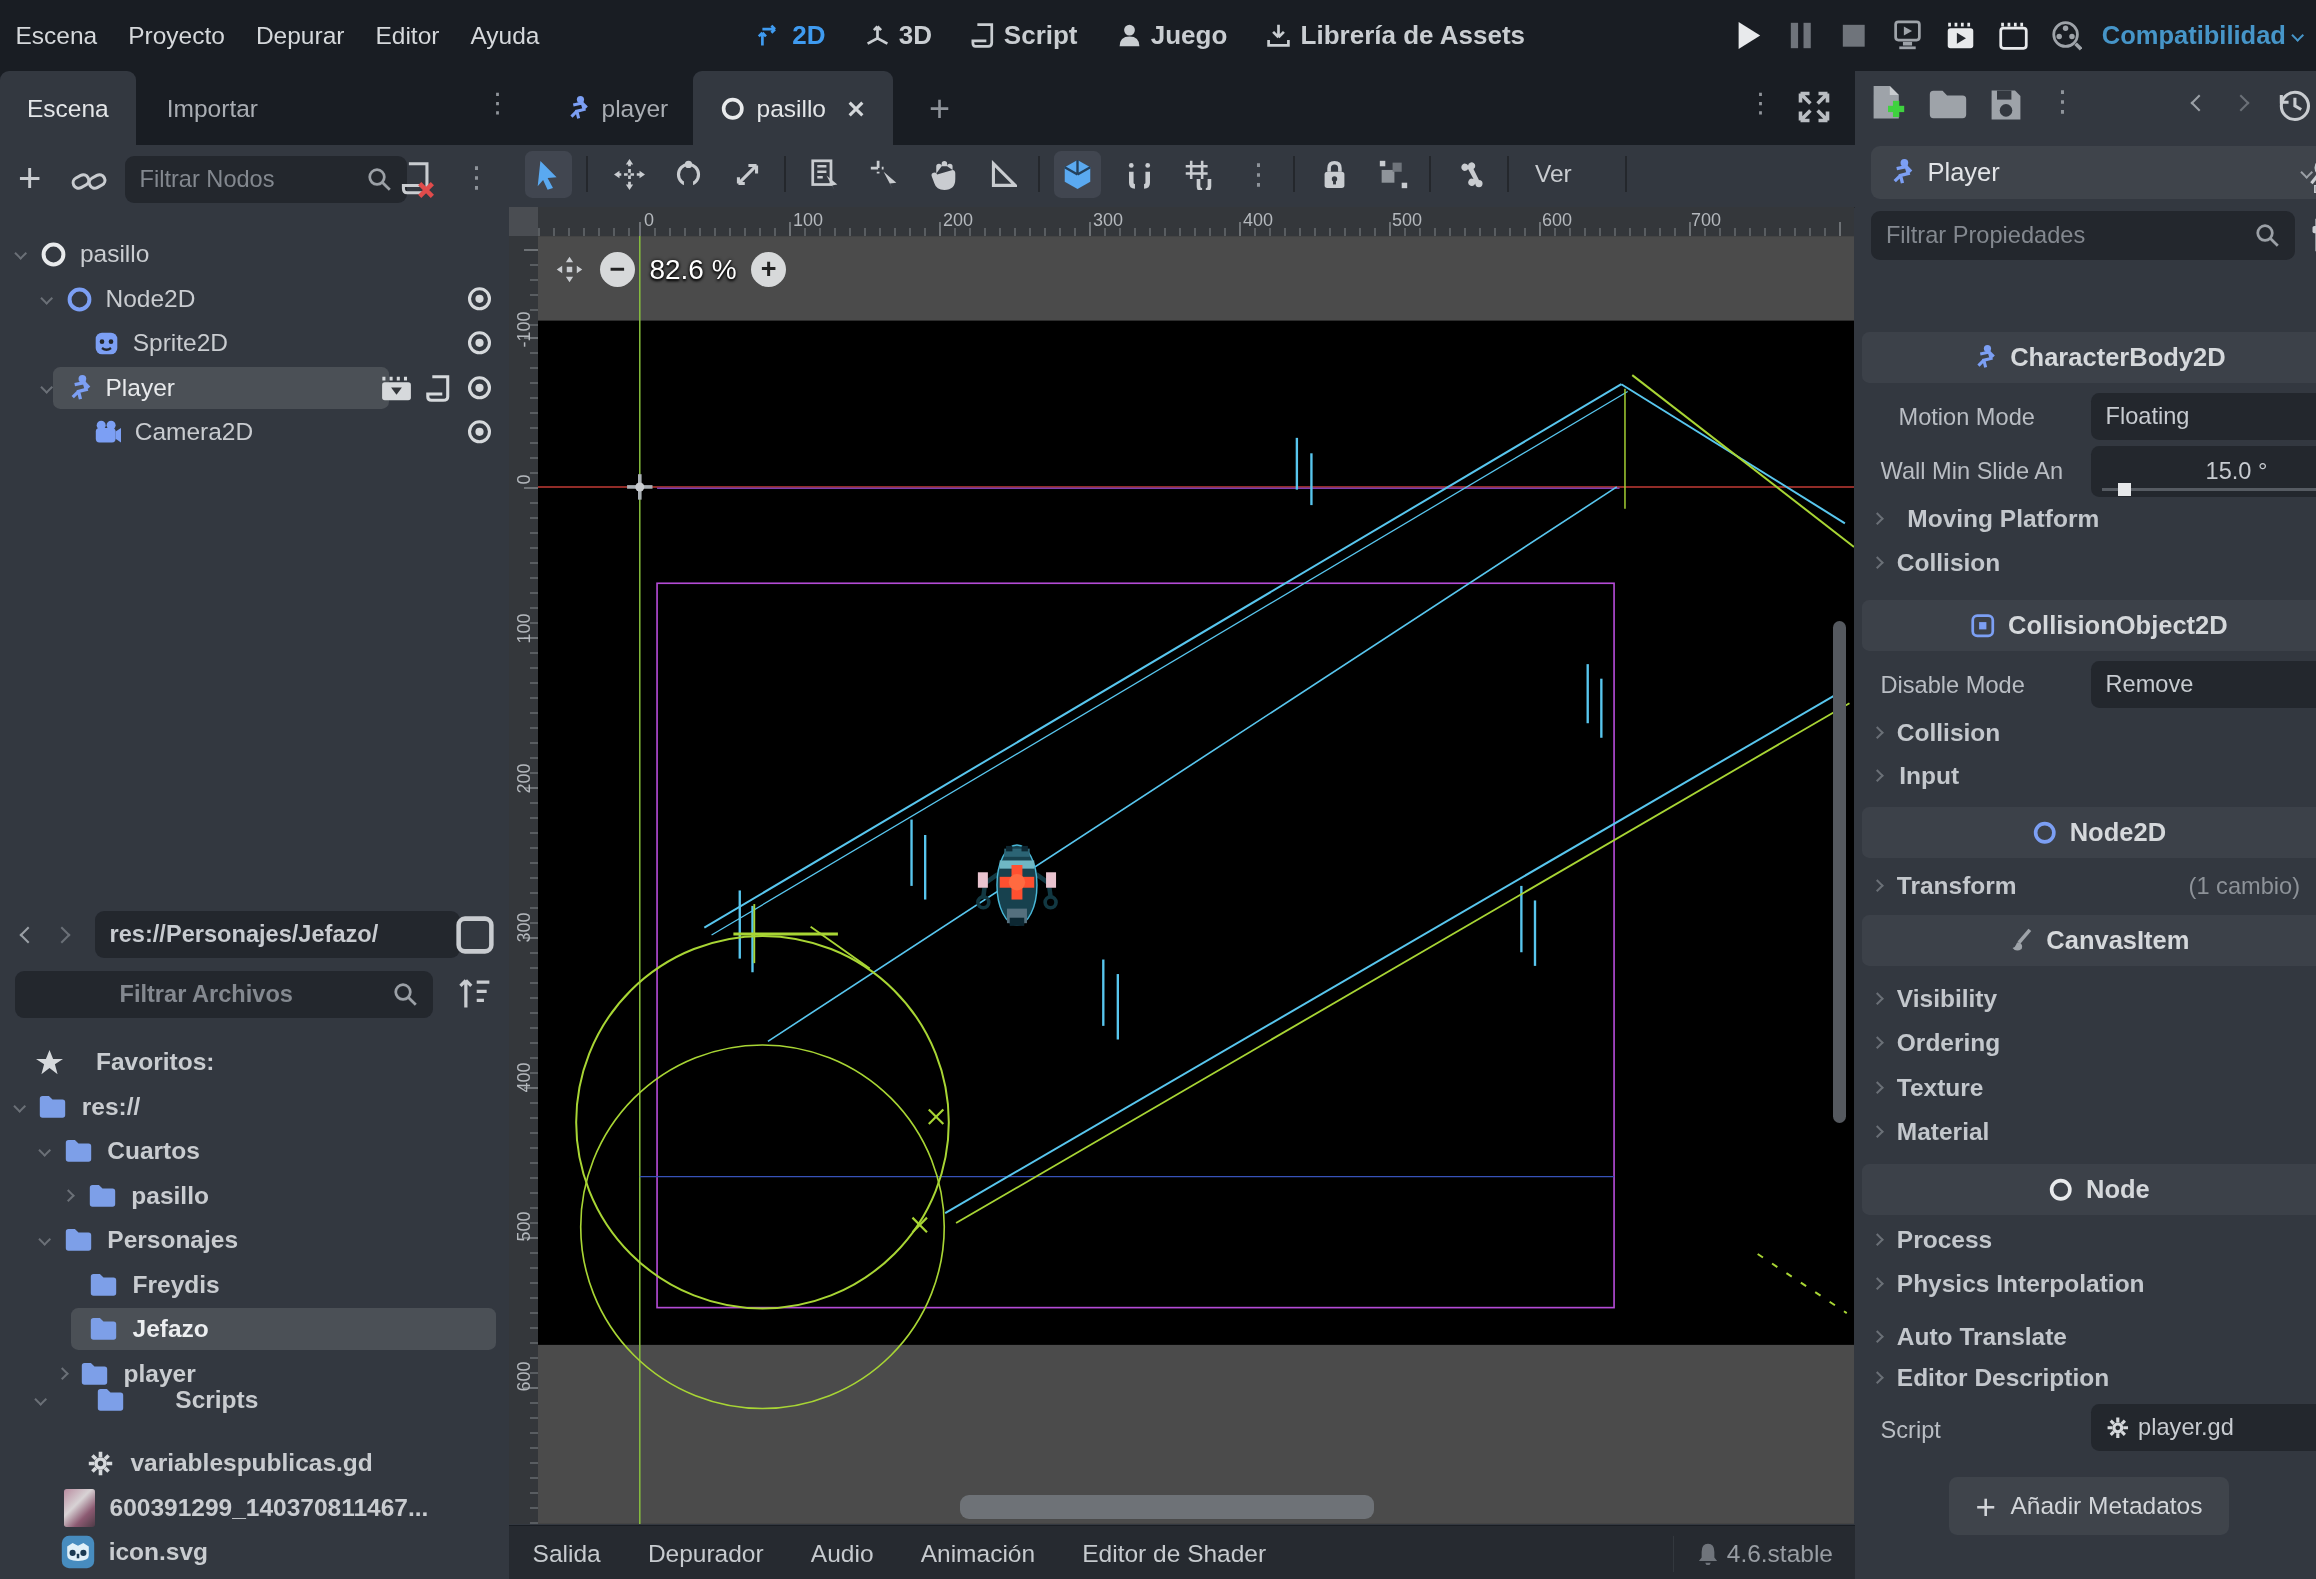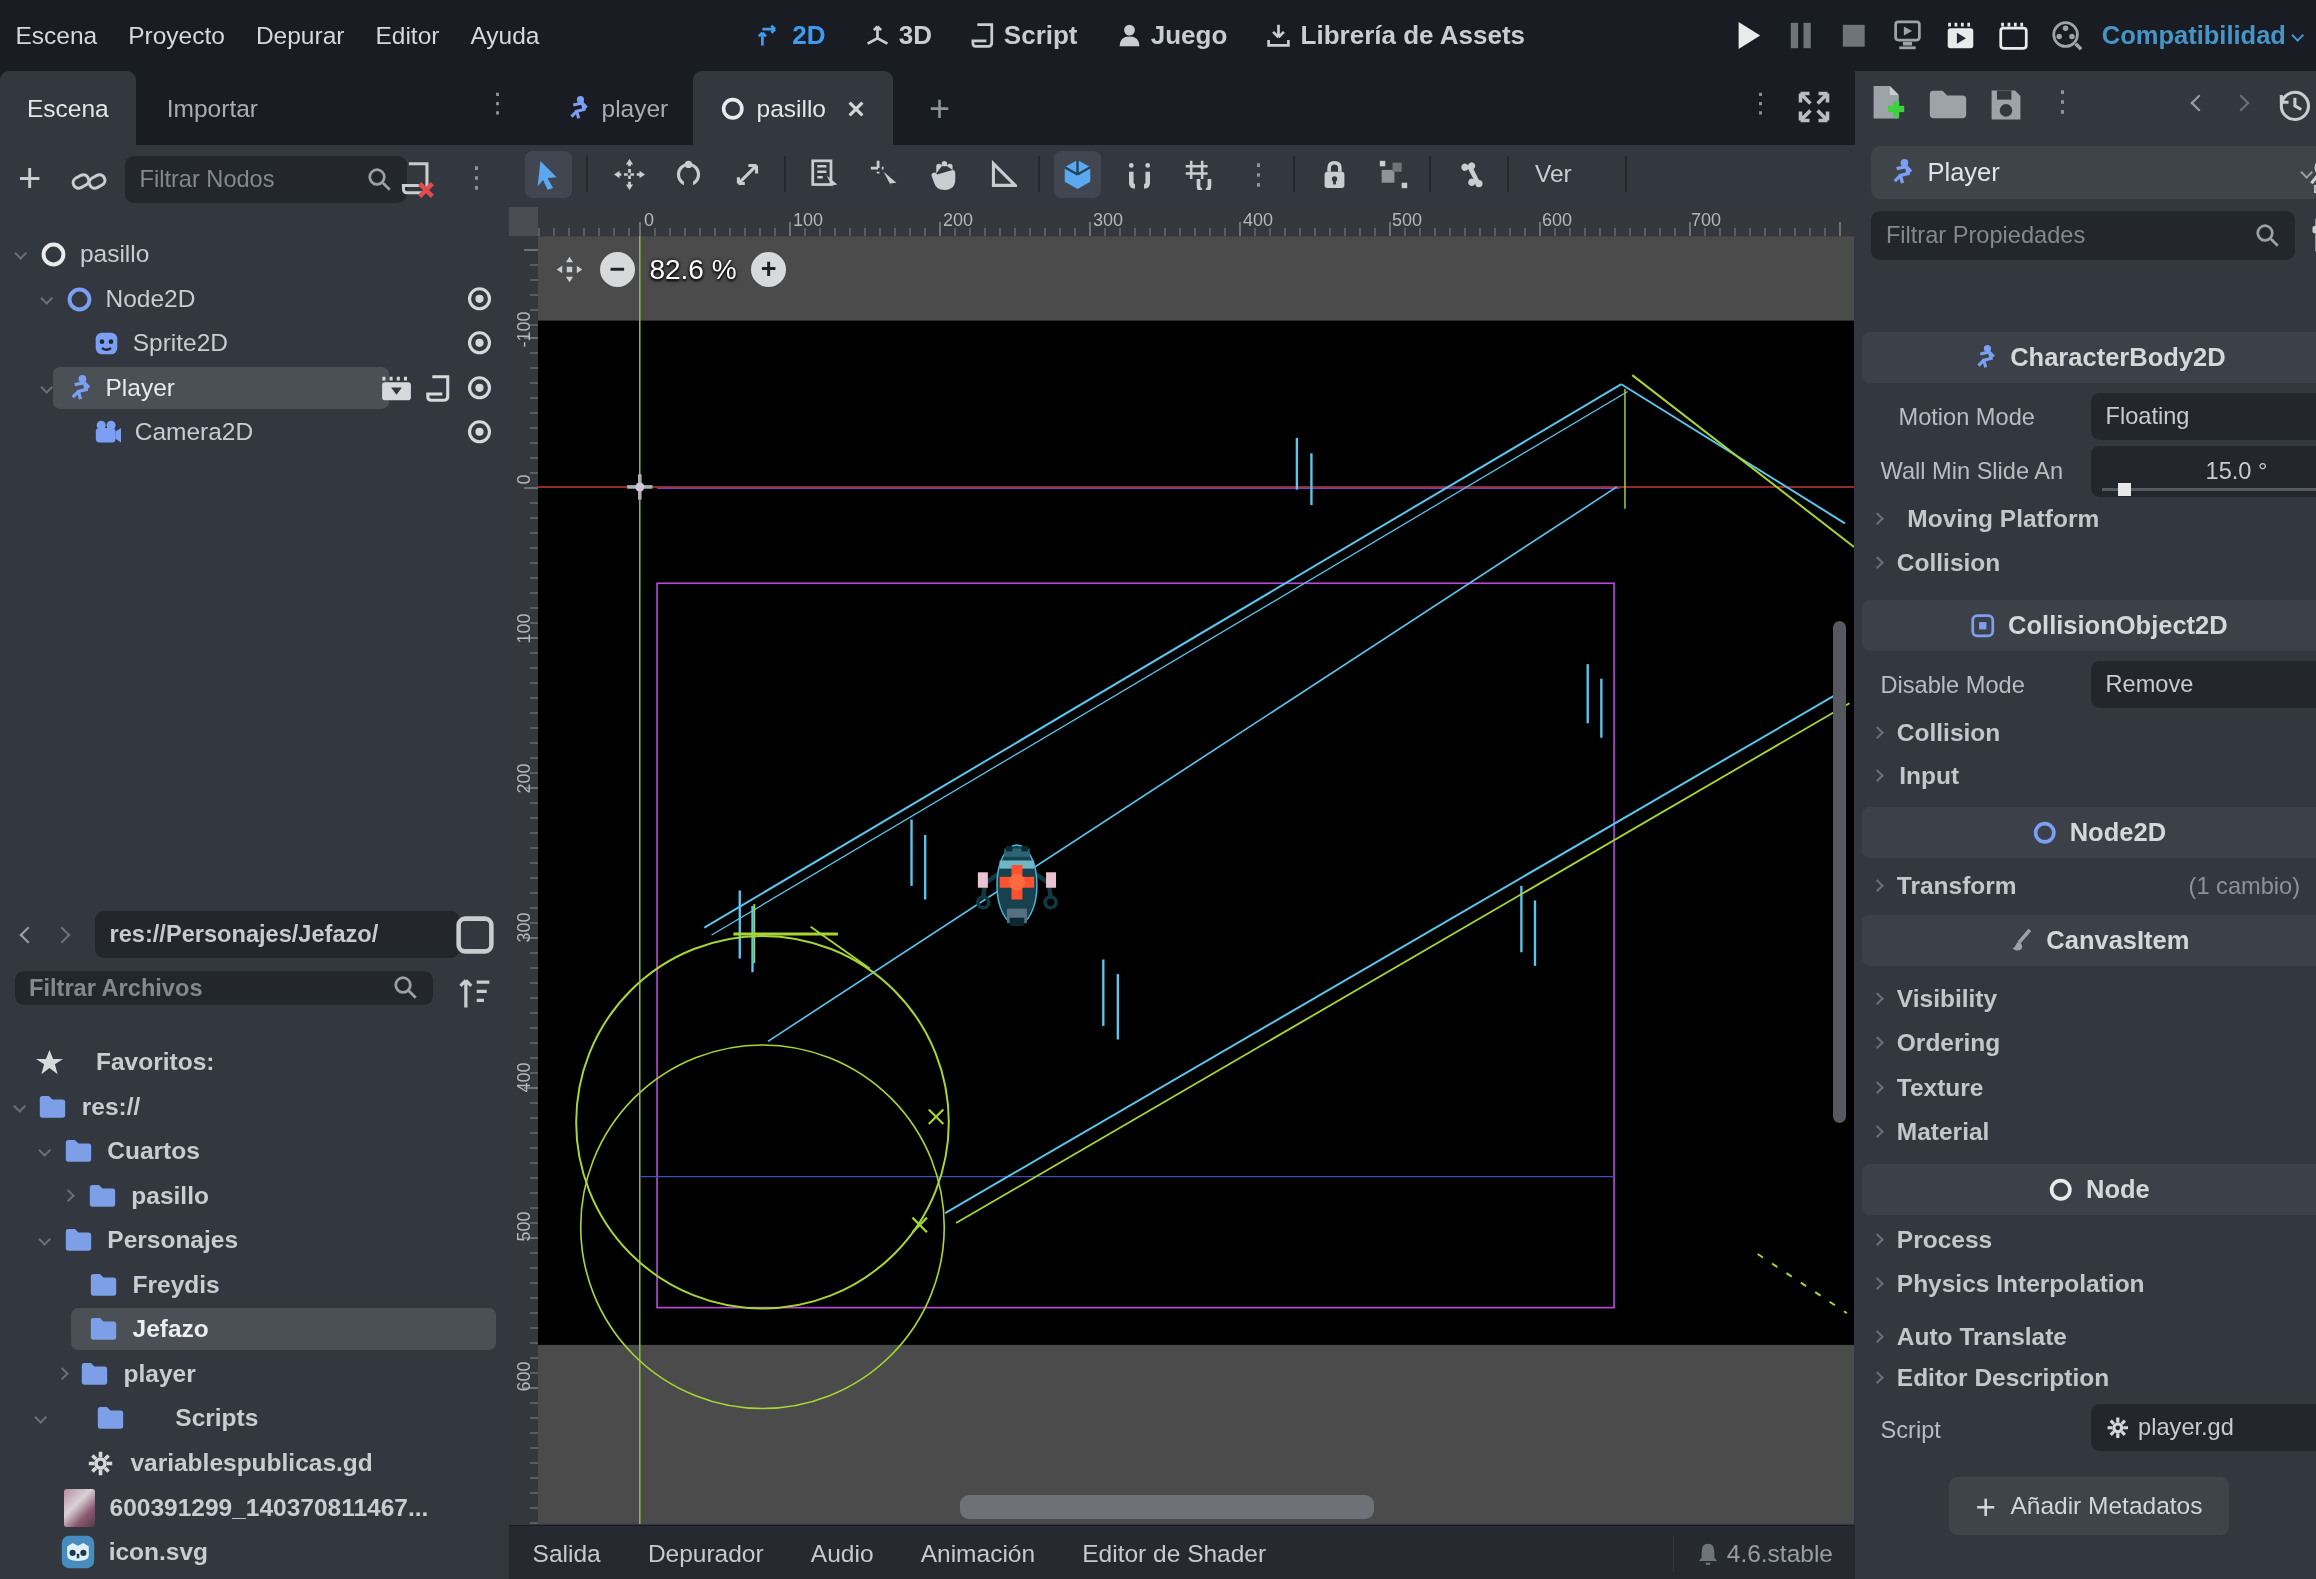--- a/index.html
+++ b/index.html
@@ -306,21 +306,21 @@
 
   <span class="chev left" style="position:absolute;left:22px;top:78px;"></span>
   <span class="chev right dim" style="position:absolute;left:56px;top:78px;"></span>
   <div class="field abs" style="left:95px;top:60px;width:336px;height:47px;">
     <span class="val">res://Personajes/Jefazo/</span>
   </div>
   <svg class="abs" style="left:455px;top:64px;" width="40" height="40" viewBox="0 0 44 44">
       <rect x="4" y="4" width="36" height="36" rx="7" fill="none" stroke="#c9ccd0" stroke-width="5"></rect>
     </svg>
 
-  <div class="field abs" style="left:14.5px;top:120px;width:389px;height:34px;">
+  <div class="field abs" style="left:14.5px;top:120px;width:389px;height:47px;text-align:center;">
     <span class="ph">Filtrar Archivos</span>
     <svg width="25.5" height="25.5" viewBox="0 0 28 28">
         <circle cx="11" cy="11" r="8" fill="none" stroke="#9ba0a6" stroke-width="3"></circle>
         <path d="M17 17 L25 25" stroke="#9ba0a6" stroke-width="3"></path>
       </svg>
   </div>
   <svg class="abs" style="left:455px;top:124px;" width="38" height="38" viewBox="0 0 42 42">
       <path d="M12 6 V36 M12 6 L6 12 M12 6 L18 12 M24 8 h14 M24 18 h11 M24 28 h8" stroke="#c9ccd0" stroke-width="3.6" fill="none"></path>
     </svg>
 
@@ -371,21 +371,21 @@
       </svg>
     <span style="margin-left:14.5px;position:relative;color:#eceef0;">Jefazo</span>
   </div>
   <div class="tree-row" style="top:501px;">
     <span class="chev right sm dim" style="margin-left:58px;"></span>
     <svg style="margin-left:12.7px;" width="29" height="23.6" viewBox="0 0 32 26">
         <path d="M2 4 Q2 1 5 1 H12 L16 5 H27 Q30 5 30 8 V22 Q30 25 27 25 H5 Q2 25 2 22 Z" fill="#7d9fe8"></path>
       </svg>
     <span style="margin-left:14.5px;">player</span>
   </div>
-  <div class="tree-row" style="top:545px;gap:36px;">
+  <div class="tree-row" style="top:527px;gap:36px;">
     <span class="chev down sm dim" style="margin-left:36px;"></span>
     <svg style="margin-left:14.5px;" width="29" height="23.6" viewBox="0 0 32 26">
         <path d="M2 4 Q2 1 5 1 H12 L16 5 H27 Q30 5 30 8 V22 Q30 25 27 25 H5 Q2 25 2 22 Z" fill="#7d9fe8"></path>
       </svg>
     <span style="margin-left:14.5px;">Scripts</span>
   </div>
   <div class="tree-row" style="top:590px;">
     <svg style="margin-left:87px;" width="27" height="27" viewBox="0 0 30 30">
         <circle cx="15" cy="15" r="7" fill="#d6d9dc"></circle>
         <circle cx="15" cy="15" r="3" fill="#33383f"></circle>

